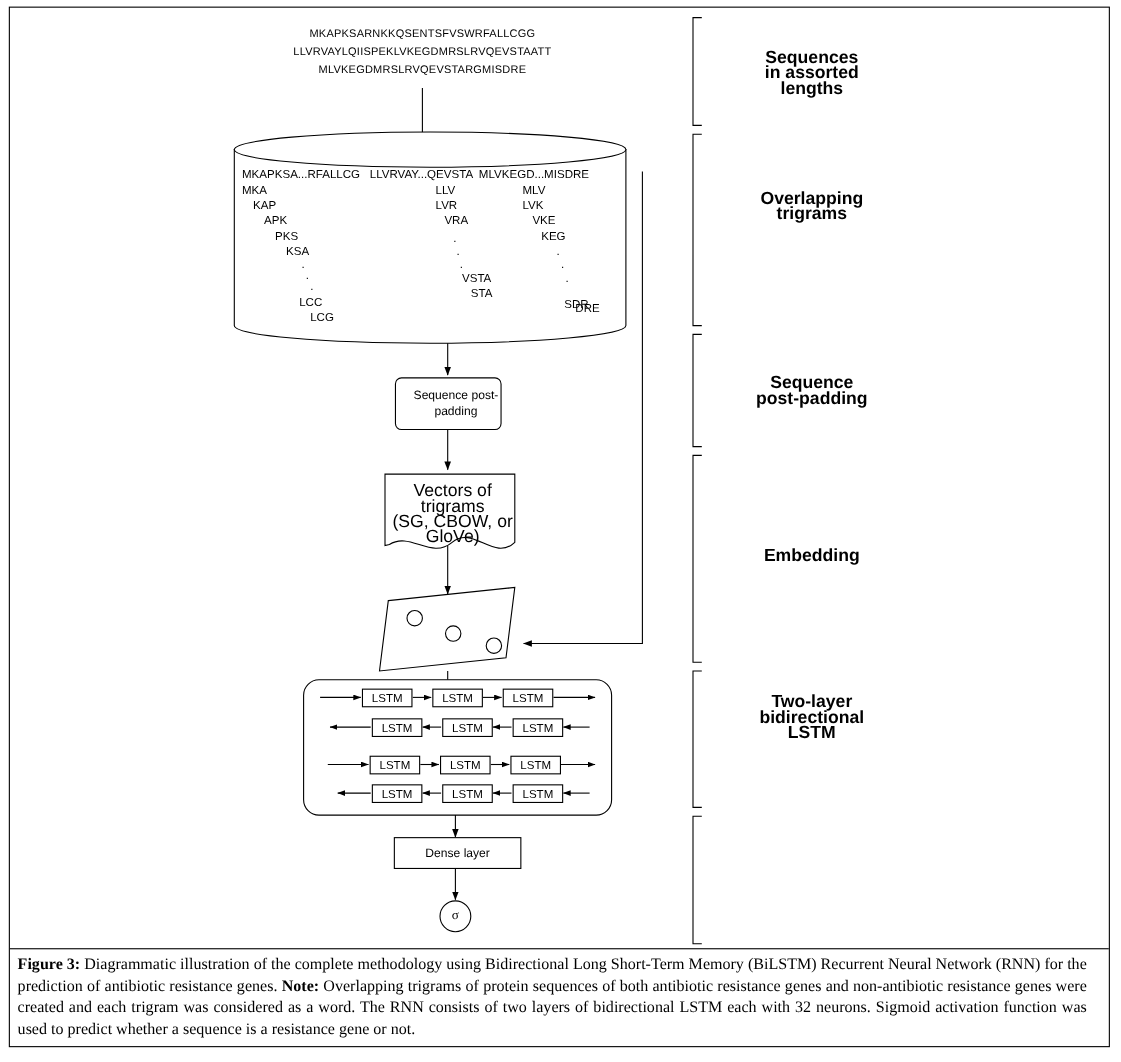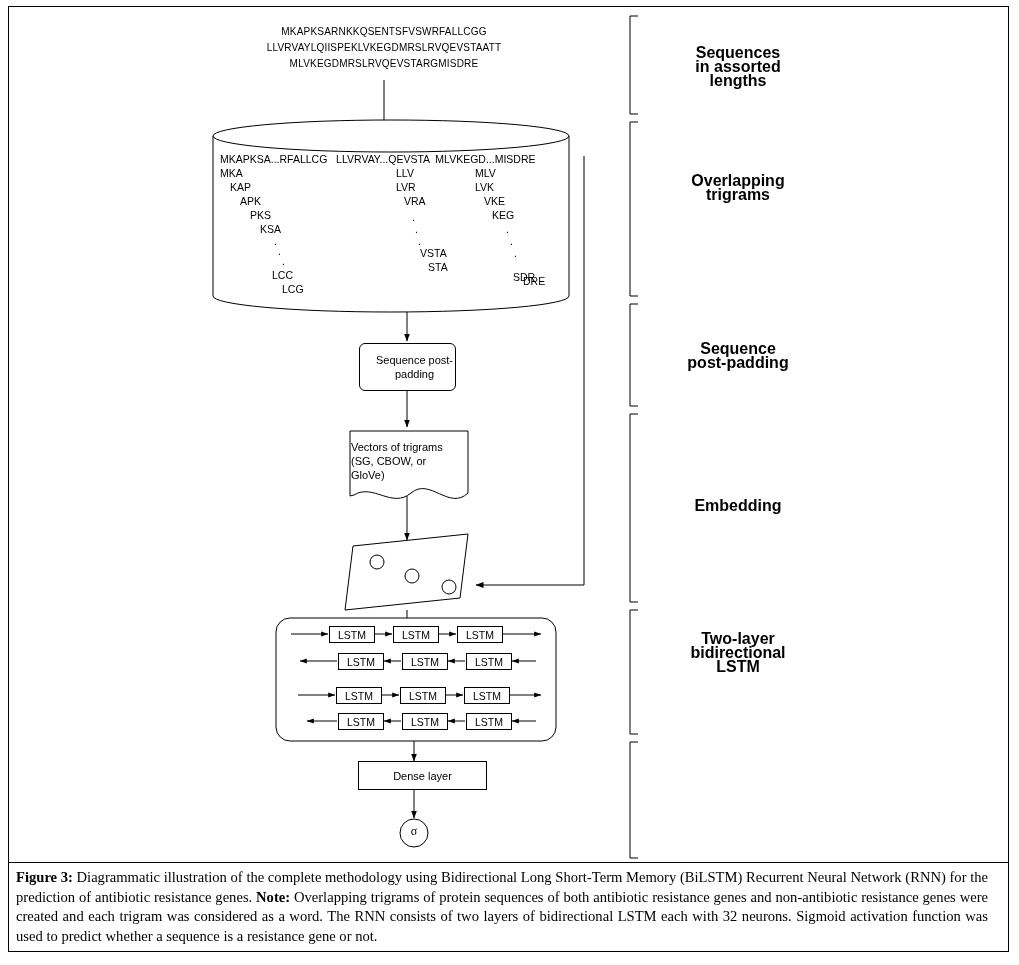--- a/index.html
+++ b/index.html
@@ -157,41 +157,41 @@
   <div class="mono-small" style="position:absolute;left:502px;top:228px;">.</div>
   <div class="mono-small" style="position:absolute;left:506px;top:240px;">.</div>
   <div class="mono-small" style="position:absolute;left:505px;top:264px;">SDR</div>
   <div class="mono-small" style="position:absolute;left:515px;top:268px;">DRE</div>
 
   <div class="box rbox" style="left:351px;top:337px;width:97px;height:48px;">
     <span style="white-space:pre-line;">Sequence post-
 padding</span>
   </div>
 
-  <div style="position:absolute;left:343px;top:434px;width:121px;text-align:left;font-size:11px;line-height:14px;white-space:pre-line;">Vectors of trigrams
+  <div style="position:absolute;left:343px;top:434px;width:121px;text-align:center;font-size:16px;line-height:14px;white-space:pre-line;">Vectors of trigrams
 (SG, CBOW, or
 GloVe)</div>
 
   <div class="lstm" style="left:321px;top:620px;">LSTM</div>
   <div class="lstm" style="left:385px;top:620px;">LSTM</div>
   <div class="lstm" style="left:449px;top:620px;">LSTM</div>
 
   <div class="lstm" style="left:330px;top:647px;">LSTM</div>
   <div class="lstm" style="left:394px;top:647px;">LSTM</div>
   <div class="lstm" style="left:458px;top:647px;">LSTM</div>
 
   <div class="lstm" style="left:328px;top:681px;">LSTM</div>
   <div class="lstm" style="left:392px;top:681px;">LSTM</div>
   <div class="lstm" style="left:456px;top:681px;">LSTM</div>
 
   <div class="lstm" style="left:330px;top:707px;">LSTM</div>
   <div class="lstm" style="left:394px;top:707px;">LSTM</div>
   <div class="lstm" style="left:458px;top:707px;">LSTM</div>
 
-  <div class="box" style="left:350px;top:755px;width:129px;height:29px;">
+  <div class="box" style="left:350px;top:755px;width:116px;height:29px;">
     <span>Dense layer</span>
   </div>
 
   <div style="position:absolute;left:392px;top:818px;width:28px;text-align:center;font-size:12px;font-family:'Liberation Serif',serif;">σ</div>
 
   <div class="stage-label" style="left:670px;top:40px;white-space:pre-line;">Sequences
 in assorted
 lengths</div>
   <div class="stage-label" style="left:670px;top:168px;white-space:pre-line;">Overlapping
 trigrams</div>

